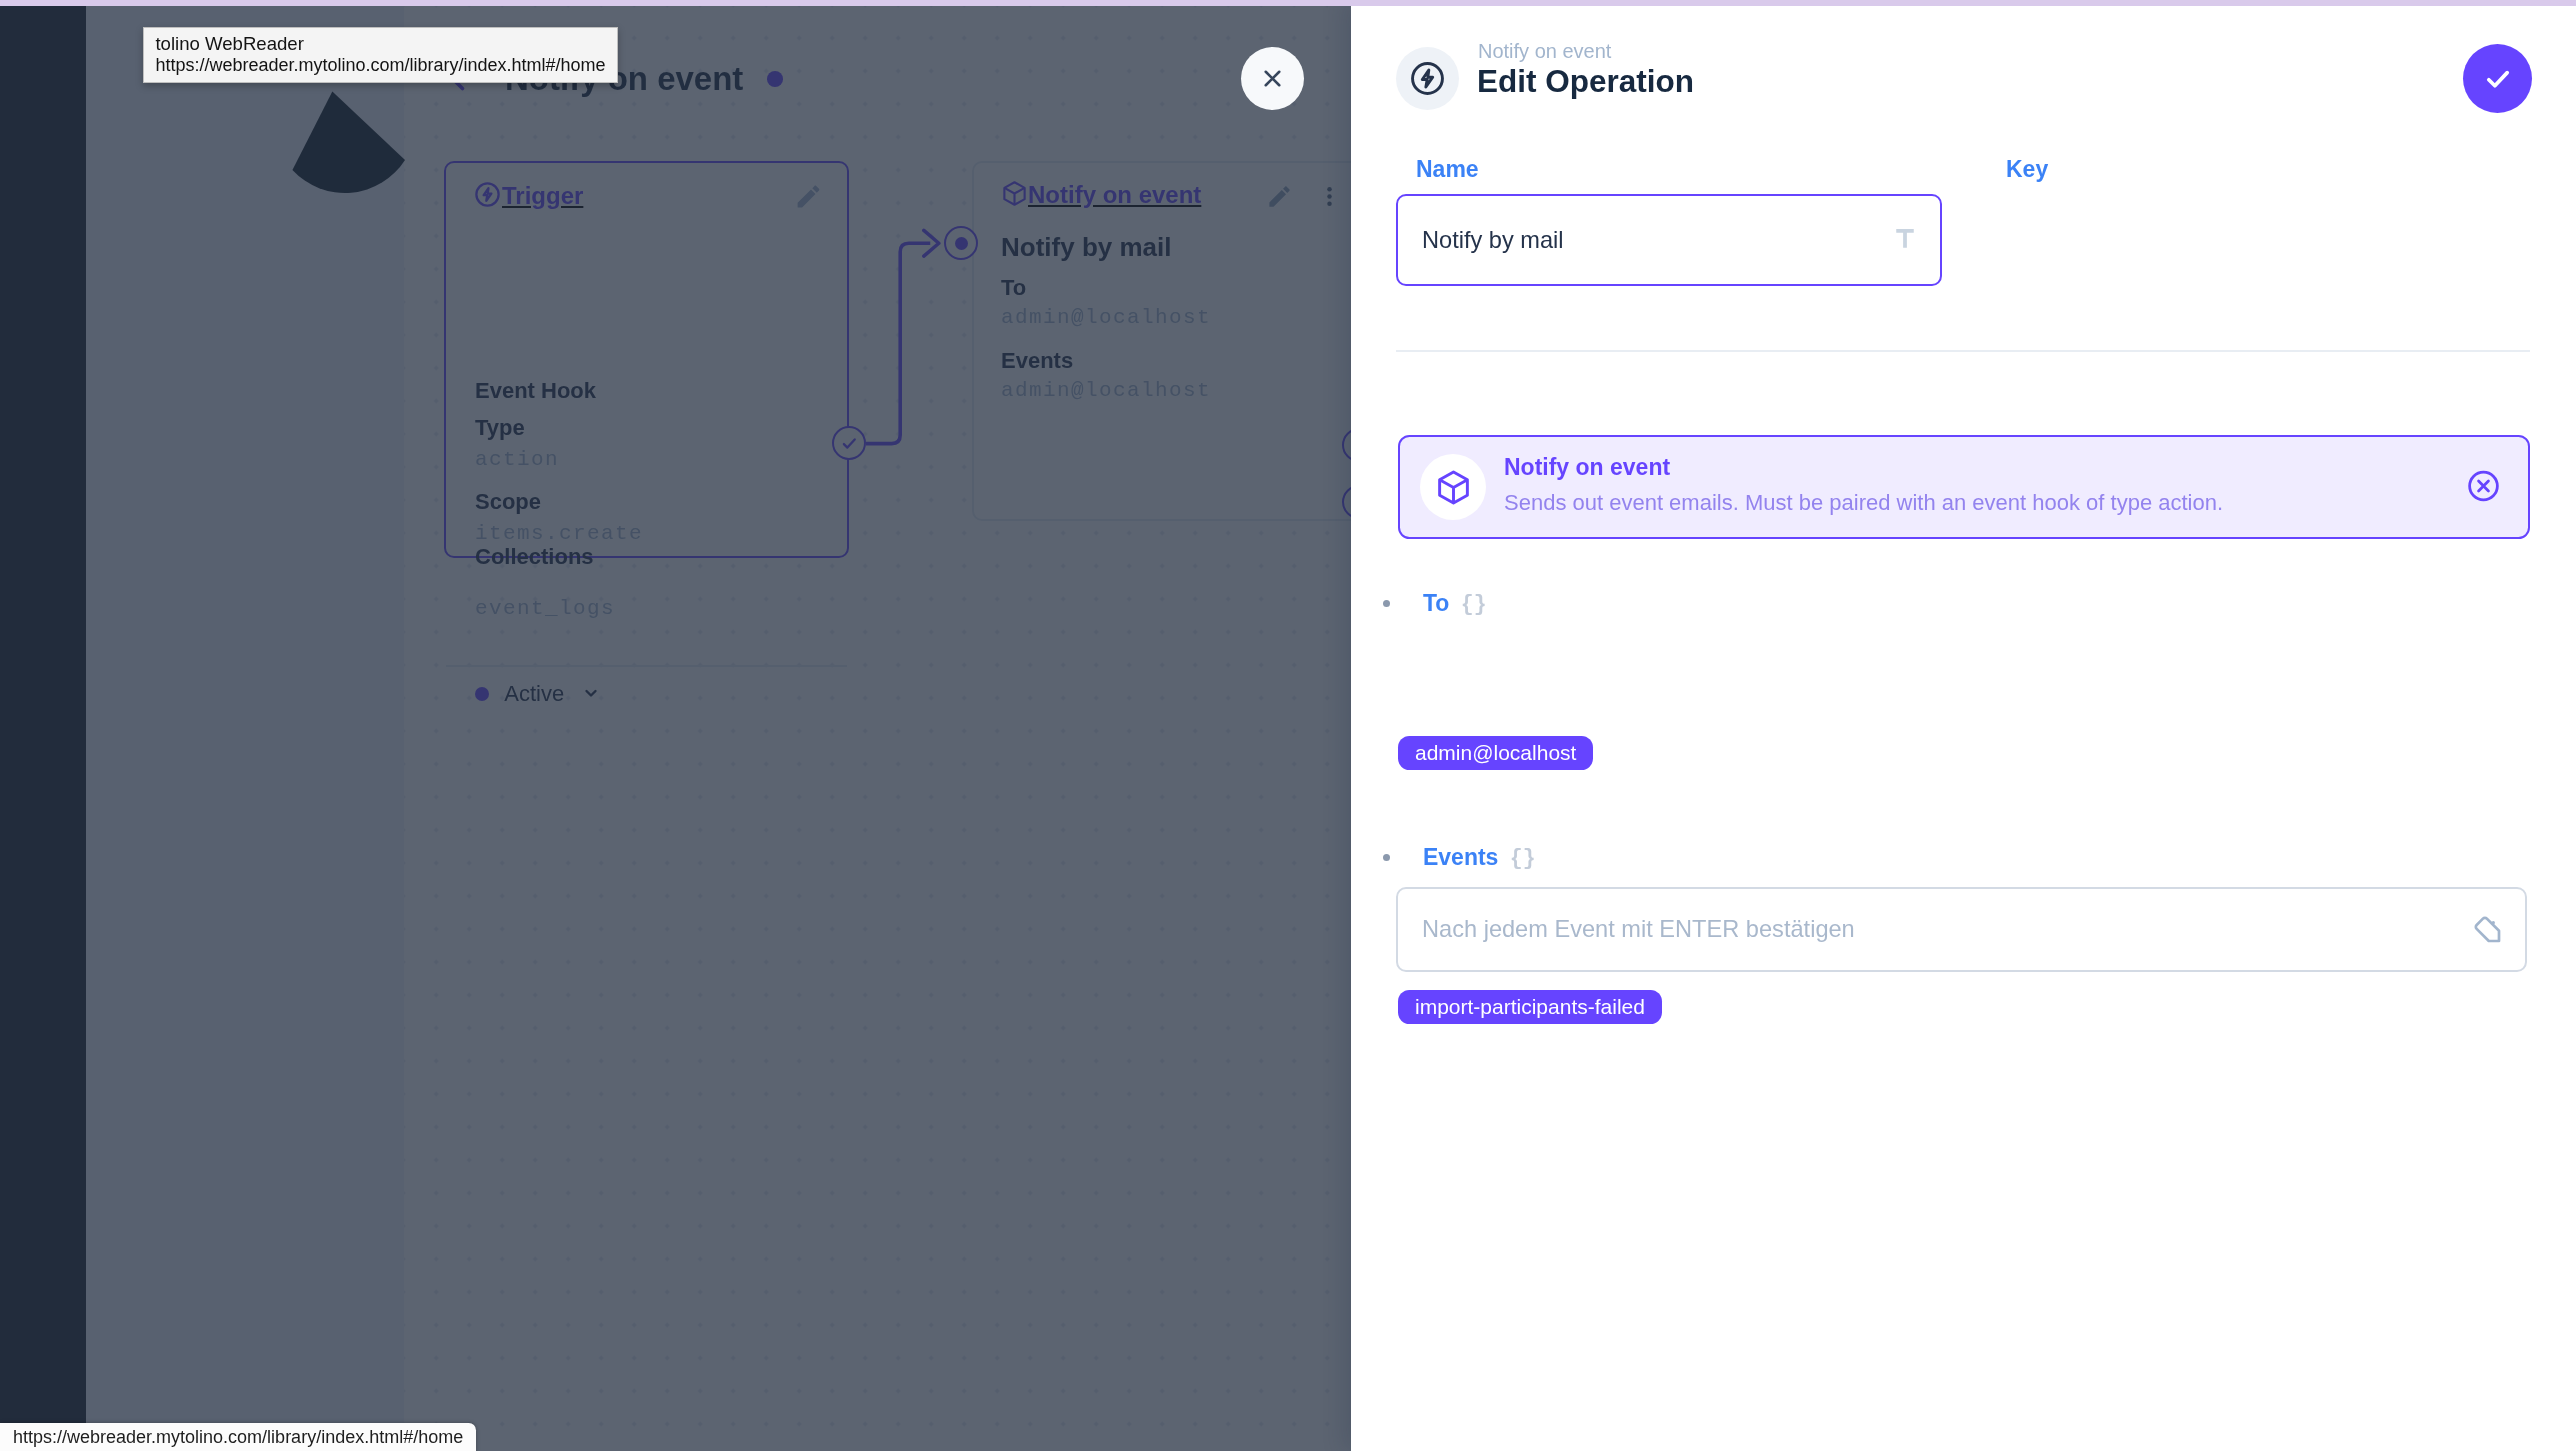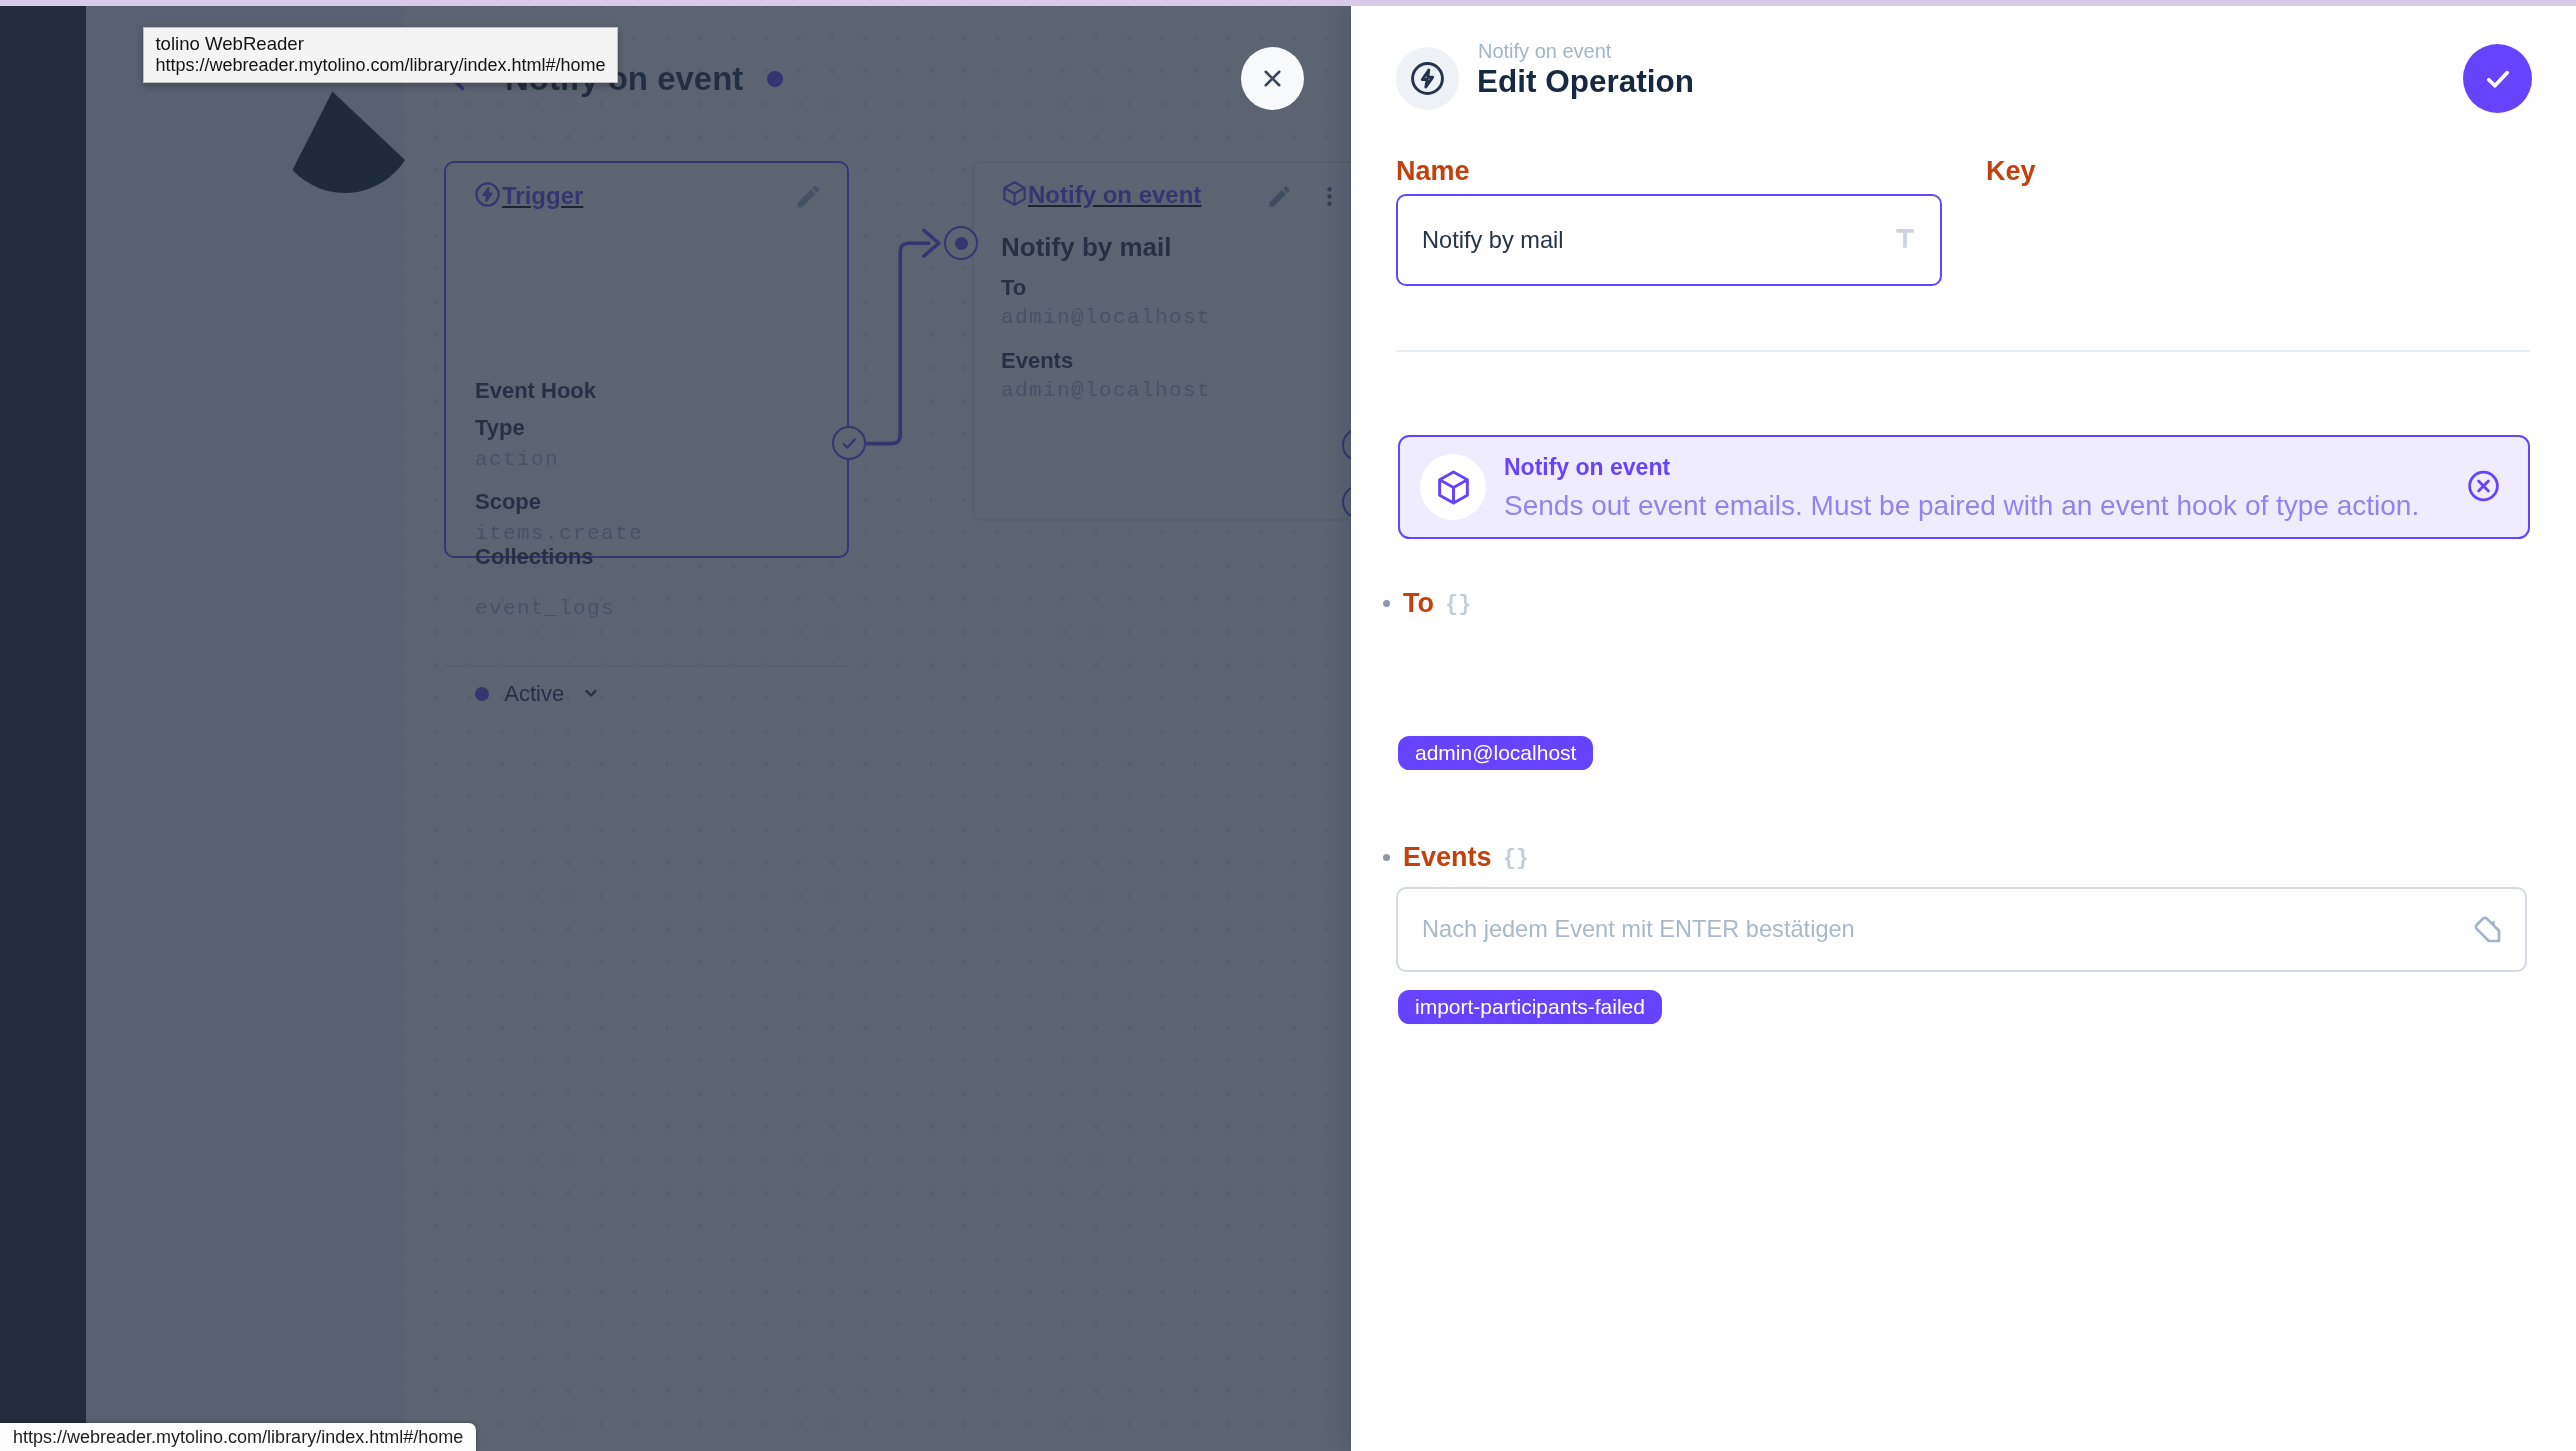--- a/index.html
+++ b/index.html
@@ -60,21 +60,21 @@
   
   .drawer{left:1351px;top:0;width:1225px;height:1451px;background:#ffffff;z-index:15;
           box-shadow:-7.2px 0 21.5px rgba(23,41,64,.18);}
   .drawer-header-icon{position:absolute;left:1396px;top:47px;width:63px;height:63px;border-radius:50%;
           background:#EEF2F7;display:flex;align-items:center;justify-content:center;z-index:16;}
   .drawer-breadcrumb{position:absolute;left:1478px;top:40px;font-size:20px;font-weight:500;color:#A2B5CD;z-index:16;}
   .drawer-title{position:absolute;left:1477px;top:63px;font-size:31.5px;font-weight:bold;color:#172940;z-index:16;}
   .save-btn{position:absolute;left:2463px;top:44px;width:69px;height:69px;border-radius:50%;
             background:#6644FF;display:flex;align-items:center;justify-content:center;z-index:16;cursor:pointer;}
 
-  .field-label{position:absolute;font-size:27px;font-weight:bold;color:#c2410c;z-index:16;}
+  .field-label{position:absolute;font-size:23px;font-weight:bold;color:#3b82f6;z-index:16;margin-left:20px;}
   .field-label-row{position:absolute;display:flex;align-items:center;gap:11.4px;z-index:16;}
   .req-dot{width:7.2px;height:7.2px;border-radius:50%;background:#8B99AD;margin-right:1.4px;}
   .braces{font-family:"Liberation Mono",monospace;font-size:21.5px;font-weight:bold;color:#C3CCD9;}
 
   .tb{position:absolute;box-sizing:border-box;border-radius:10px;background:#fff;z-index:16;}
   .tb input{width:100%;height:100%;border:none;outline:none;background:transparent;
             font-family:"Liberation Sans",sans-serif;font-size:23.6px;color:#25334B;
             padding:0 64px 0 24px;box-sizing:border-box;}
   .tb input::placeholder{color:#A9B8CC;opacity:1;}
   .tb .trail-icon{position:absolute;top:50%;transform:translateY(-50%);right:20px;}
@@ -82,21 +82,21 @@
   .tb-normal{border:2.1px solid #D3DAE4;}
 
   .hr-sep{position:absolute;left:1396px;top:350px;width:1134px;height:2.1px;background:#E8EDF3;z-index:16;}
 
   .notice{position:absolute;left:1398px;top:435px;width:1132px;height:104px;background:#F0ECFF;
           border:2.9px solid #6644FF;border-radius:11.4px;box-sizing:border-box;z-index:16;}
   .notice-icon-circle{position:absolute;left:20px;top:50%;transform:translateY(-50%);
           width:66px;height:66px;border-radius:50%;background:#fff;
           display:flex;align-items:center;justify-content:center;}
   .notice-title{position:absolute;left:104px;top:17px;font-size:23px;font-weight:bold;color:#6644FF;}
-  .notice-desc{position:absolute;left:104px;top:53px;font-size:28px;color:#9383EE;}
+  .notice-desc{position:absolute;left:104px;top:53px;font-size:22px;color:#9383EE;}
   .notice-dismiss{position:absolute;right:26px;top:50%;transform:translateY(-50%);cursor:pointer;}
 
   .chip{position:absolute;height:34px;border-radius:11.4px;background:#6644FF;color:#fff;
         display:inline-flex;align-items:center;padding:0 17px;font-size:21px;z-index:16;cursor:pointer;}
 
   
   .top-strip{left:0;top:0;width:2576px;height:5.7px;background:#D9CAEB;z-index:50;}
   .tooltip{left:143px;top:26.5px;background:#F4F4F4;border:0.7px solid #BFBFBF;z-index:40;
            box-shadow:0 2.9px 7.2px rgba(0,0,0,.25);padding:4.3px 11.4px 5.7px 11.4px;width:max-content;}
   .tooltip .t1{font-size:18.6px;color:#141414;line-height:23px;}

